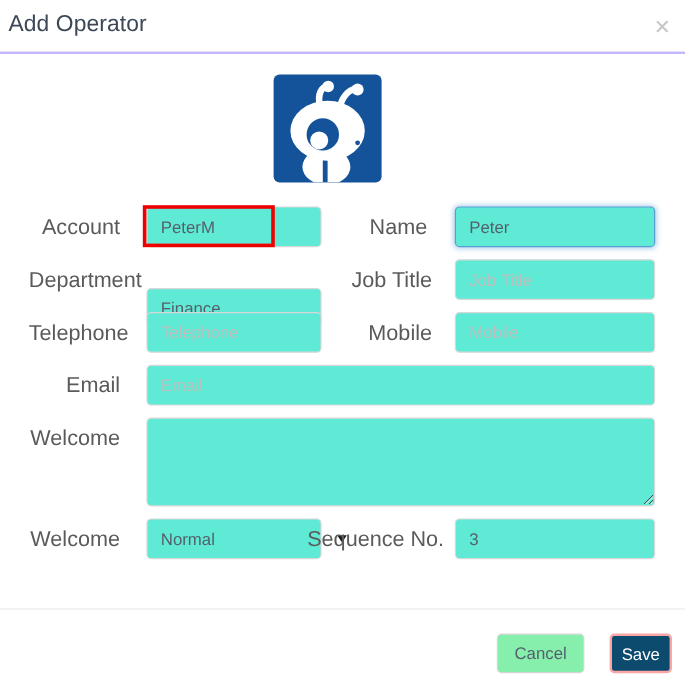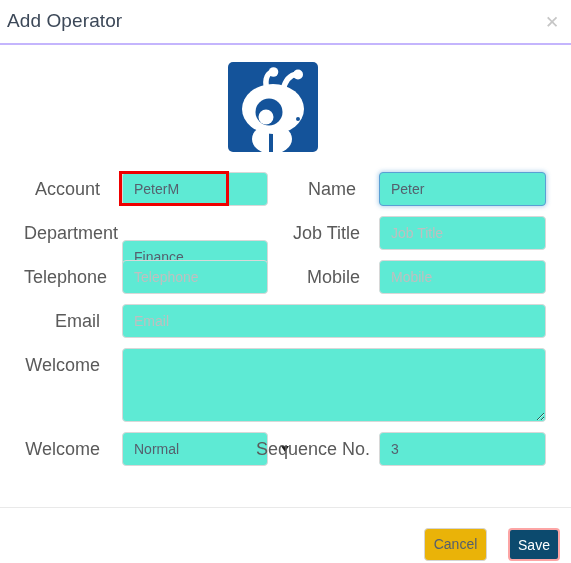--- a/index.html
+++ b/index.html
@@ -170,22 +170,22 @@
     font-family: "Liberation Sans", sans-serif;
     font-size: 14px;
     cursor: pointer;
     text-align: center;
     line-height: 31px;
     padding: 0;
   }
   .btn-cancel {
     top: 20px;
     right: 84px;
-    width: 63px;
-    background: #eab308;
+    width: 73px;
+    background: #86efac;
     border: 1px solid #d5d5d5;
     color: #555f6e;
   }
   .btn-save {
     top: 20px;
     right: 11px;
     width: 52px;
     background: #0c4a6e;
     border: 2px solid #fca5a5;
     color: #ffffff;

